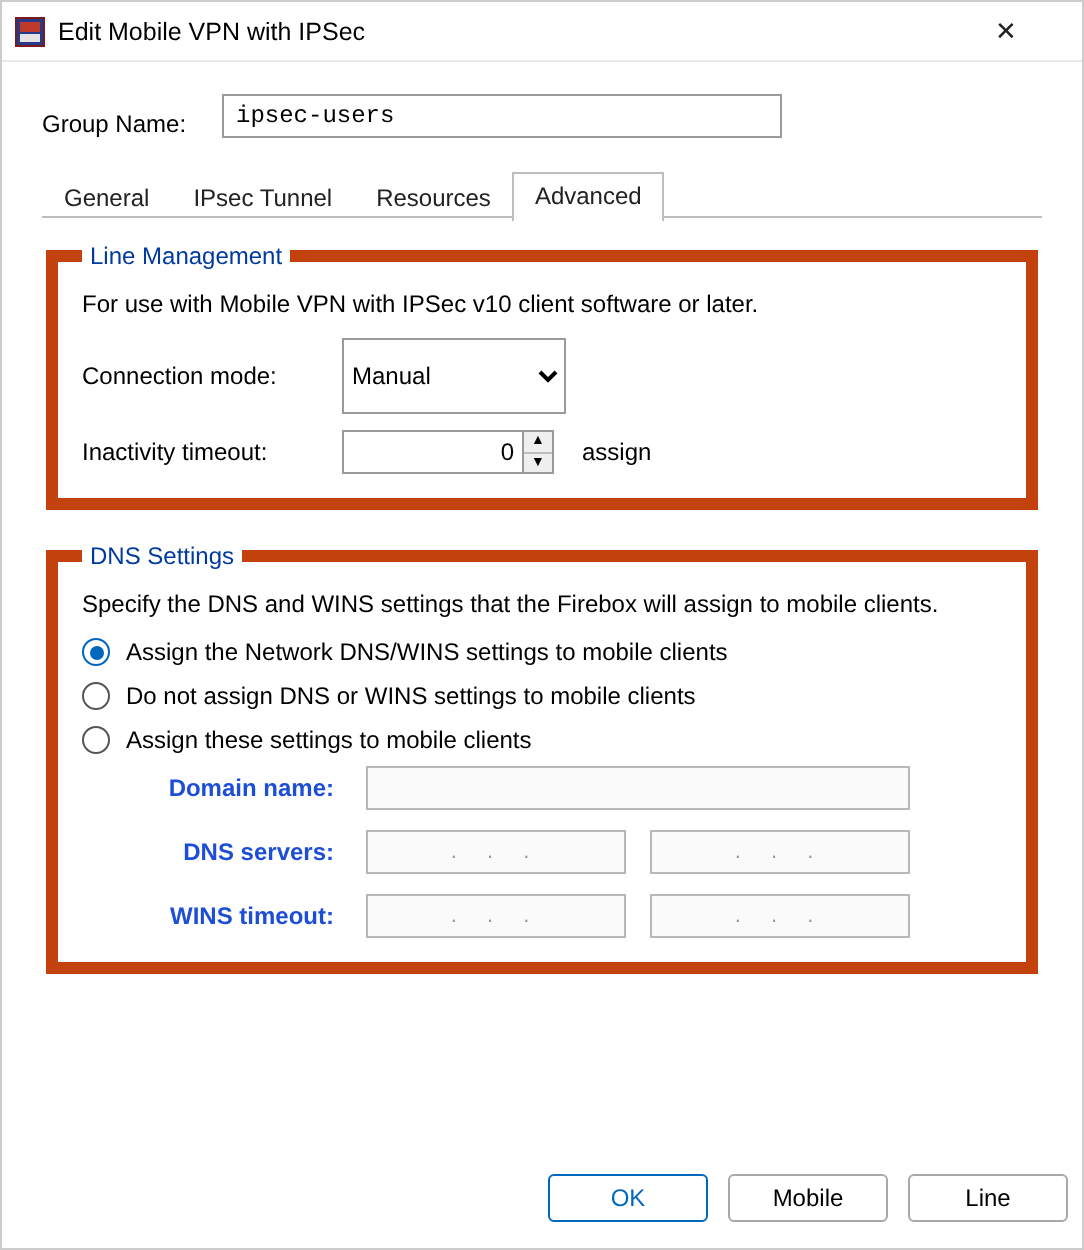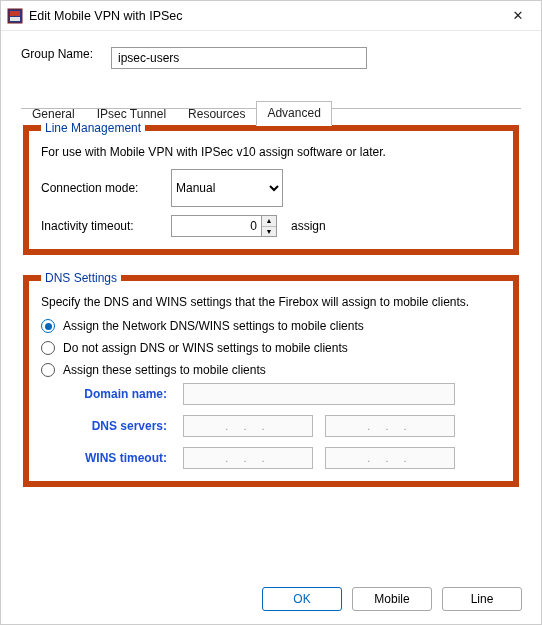--- a/index.html
+++ b/index.html
@@ -11,21 +11,21 @@
     background: #fff;
     width: 542px;
     height: 625px;
     overflow: hidden;
     border: 1px solid #ccc;
   }
   
   .titlebar {
     display: flex;
     align-items: center;
-    padding: 4px 9px 4px 6px;
+    padding: 4px 24px 4px 6px;
     height: 30px;
     border-bottom: 1px solid #e8e8e8;
   }
   .titlebar .appicon {
     width: 16px; height: 16px;
     margin-right: 6px;
     display: inline-flex;
   }
   .titlebar .title {
     flex: 1;
@@ -37,45 +37,45 @@
     font-size: 13px;
     color: #222;
     cursor: pointer;
   }
   
   .body {
     padding: 16px 20px 14px 20px;
   }
   .row {
     display: flex;
-    align-items: flex-start;
+    align-items: flex-end;
     margin-bottom: 14px;
   }
   .label { white-space: nowrap; }
   .textfield {
     height: 22px;
     border: 1px solid #9a9a9a;
     padding: 0 6px;
     font: inherit;
     background: #fff;
   }
   .groupname-row .label { width: 90px; }
-  .groupname-row input { width: 256px; }
+  .groupname-row input { width: 280px; font-family: Liberation Mono, monospace; }
 
   
   .tabs {
     display: flex;
     align-items: flex-end;
     border-bottom: 1px solid #bdbdbd;
     margin-top: 4px;
   }
   .tab {
     padding: 4px 10px 5px 10px;
     position: relative;
-    top: 18px;
+    top: 3px;
     border: 1px solid transparent;
     border-bottom: none;
     cursor: pointer;
     color: #222;
   }
   .tab.active {
     border-color: #bdbdbd;
     border-bottom: 1px solid #fff;
     background: #fff;
   }
@@ -190,21 +190,21 @@
   .domainbox { grid-column: 2 / span 2; background: #fafafa; }
 
   
   .footer {
     position: absolute;
     left: 0; right: 0;
     bottom: 14px;
     display: flex;
     justify-content: flex-end;
     gap: 10px;
-    padding: 0 20px;
+    padding: 0 8px;
   }
   .btn {
     min-width: 80px;
     height: 24px;
     border: 1px solid #a8a8a8;
     background: #fff;
     font: inherit;
     cursor: pointer;
     border-radius: 3px;
   }
@@ -240,21 +240,21 @@
     <div class="tab">General</div>
     <div class="tab">IPsec Tunnel</div>
     <div class="tab">Resources</div>
     <div class="tab active">Advanced</div>
   </div>
 
   <div class="tabpage">
 
     <fieldset>
       <legend>Line Management</legend>
-      <p class="fs-text">For use with Mobile VPN with IPSec v10 assign software or later.</p>
+      <p class="fs-text">For use with Mobile VPN with IPSec v10 client software or later.</p>
 
       <div class="field-row">
         <span class="label">Connection mode:</span>
         <select class="select">
           <option>Manual</option>
         </select>
       </div>
 
       <div class="field-row">
         <span class="label">Inactivity timeout:</span>

